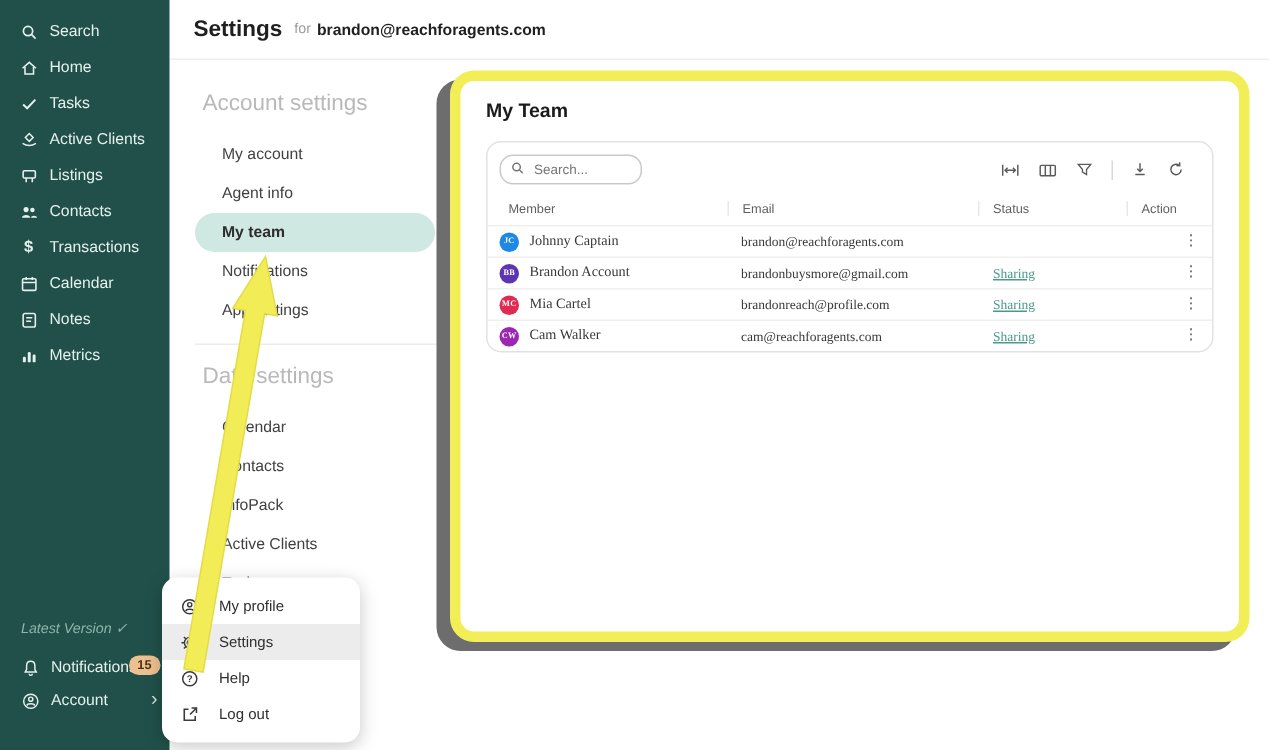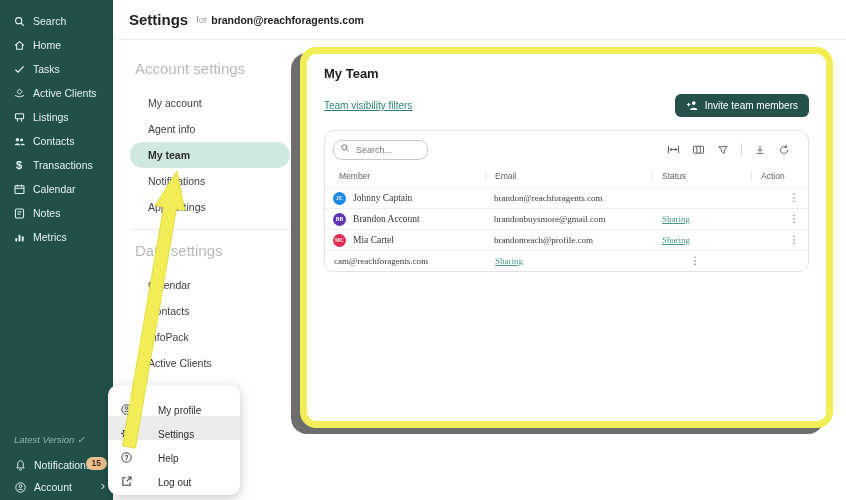--- a/index.html
+++ b/index.html
@@ -12,21 +12,21 @@
   .sidebar { position:absolute; left:0; top:0; width:113px; height:500px; background:#21504a; color:#e4f1ee; z-index:5; }
   .sidebar-header { height:40px; background:#2b5953; display:flex; align-items:center; padding:0 10px; }
   .logo-circle { width:21px; height:21px; border-radius:50%; background:#fff; position:relative; flex:0 0 auto; }
   .logo-circle svg { position:absolute; inset:0; }
   .logo-text { font-size:13px; font-weight:bold; margin-left:7px; letter-spacing:.3px; flex:1; }
   .collapse-btn { width:16px; height:16px; }
   .snav { margin-top:9px; }
   .snav-item { display:flex; align-items:center; height:24px; padding-left:12px; font-size:10.5px; cursor:pointer; }
   .snav-item .ic { width:14px; height:14px; margin-right:7px; display:flex; align-items:center; justify-content:center; flex:0 0 auto; }
   .dollar { font-size:11px; font-weight:bold; color:#e4f1ee; }
-  .sidebar-footer { position:absolute; left:0; right:0; bottom:2px; }
+  .sidebar-footer { position:absolute; left:0; right:0; bottom:22px; }
   .version { font-size:9.5px; font-style:italic; color:#8fb5ad; padding-left:14px; margin-bottom:9px; }
   .foot-row { display:flex; align-items:center; height:22px; padding-left:13px; font-size:10.5px; position:relative; }
   .foot-row .ic { width:14px; height:14px; margin-right:7px; display:flex; align-items:center; justify-content:center; }
   .badge { position:absolute; right:6px; top:3px; background:#eec08f; color:#4a3216; font-size:8.5px; font-weight:bold; border-radius:9px; padding:2px 6px; line-height:1; }
   .chev { position:absolute; right:8px; font-size:13px; color:#cfe3df; top:2px; }
   
   .topbar { position:absolute; left:113px; top:0; right:0; height:40px; background:#fff; border-bottom:1px solid #eee; display:flex; align-items:center; padding-left:16px; z-index:2; }
   .topbar .title { font-size:15px; font-weight:bold; color:#1f1f1f; }
   .topbar .prep { font-size:9.5px; color:#9c9c9c; margin-left:8px; }
   .topbar .email { font-size:10.5px; font-weight:bold; color:#1f1f1f; margin-left:4px; }
@@ -58,21 +58,21 @@
   .trow { display:grid; grid-template-columns:160px 167px 99px 1fr; align-items:center; height:21px; border-top:1px solid #efefef; font-size:9.5px;font-family:Liberation Serif, serif; }
   .cell-member { display:flex; align-items:center; padding-left:8px; color:#383838; }
   .avatar { width:13px; height:13px; border-radius:50%; color:#fff; font-size:5.5px; font-weight:bold; display:flex; align-items:center; justify-content:center; margin-right:7px; letter-spacing:.2px; }
   .cell-email { font-size:9px; color:#3a3a3a; padding-left:9px; }
   .cell-status { padding-left:10px; }
   .cell-status span { font-size:9px; color:#4a9a8c; text-decoration:underline; cursor:pointer; }
   .cell-action { padding-left:38px; }
   .dots { font-size:10px; color:#555; cursor:pointer; line-height:1; }
   
   .popup { position:absolute; left:108px; top:385px; width:132px; background:#fff; border-radius:10px; box-shadow:0 3px 12px rgba(0,0,0,.22); padding:7px 0; z-index:40; }
-  .popup-item { display:flex; align-items:flex-end; height:24px; padding-left:12px; gap:25px; font-size:10px; color:#2f2f2f; cursor:pointer; }
+  .popup-item { display:flex; align-items:center; height:24px; padding-left:12px; gap:13px; font-size:10px; color:#2f2f2f; cursor:pointer; }
   .popup-item.highlighted { background:#ececec; }
   
   .arrow-overlay { position:absolute; left:0; top:0; width:846px; height:500px; z-index:60; pointer-events:none; }
   svg { display:block; }
 </style>
 </head>
 <body>
 
 <div class="sidebar">
 
@@ -216,34 +216,20 @@
   <div class="sn-item">Calendar</div>
   <div class="sn-item">Contacts</div>
   <div class="sn-item">InfoPack</div>
   <div class="sn-item">Active Clients</div>
   <div class="sn-item">Tasks</div>
 </div>
 <div class="sn-short-line"></div>
 
 <div class="highlight-panel">
   <div class="panel-title">My Team</div>
-  <div class="panel-row2">
-    <span class="filters-link">Team visibility filters</span>
-    <button class="invite-btn">
-      <span>
-          <svg width="13" height="11" viewBox="0 0 16 13" fill="#fff">
-            <circle cx="9.5" cy="3.5" r="2.3"></circle>
-            <path d="M5,12 C5,8.5 14,8.5 14,12 Z"></path>
-            <rect x="1" y="4.6" width="4.6" height="1.3" rx=".6"></rect>
-            <rect x="2.6" y="3" width="1.3" height="4.6" rx=".6"></rect>
-          </svg>
-        </span>
-      <span>Invite team members</span>
-    </button>
-  </div>
 
   <div class="table-card">
     <div class="card-controls">
       <span class="search-wrap">
         <span class="mag">
             <svg width="10" height="10" viewBox="0 0 16 16" fill="none" stroke="#777" stroke-width="1.6">
               <circle cx="7" cy="7" r="4"></circle>
               <line x1="10.2" y1="10.2" x2="13.5" y2="13.5"></line>
             </svg>
           </span>
@@ -316,20 +302,24 @@
     <div class="trow">
       <div class="cell-member">
           <span class="avatar" style="background: rgb(224, 42, 82);">MC</span>
           <span>Mia Cartel</span>
         </div>
       <div class="cell-email">brandonreach@profile.com</div>
       <div class="cell-status"><span>Sharing</span></div>
       <div class="cell-action"><span class="dots">⋮</span></div>
     </div>
     <div class="trow">
+      <div class="cell-member">
+          <span class="avatar" style="background: rgb(156, 39, 176);">CW</span>
+          <span>Cam Walker</span>
+        </div>
       <div class="cell-email">cam@reachforagents.com</div>
       <div class="cell-status"><span>Sharing</span></div>
       <div class="cell-action"><span class="dots">⋮</span></div>
     </div>
   </div>
 </div>
 
 <div class="popup">
   <div class="popup-item">
     <span>

